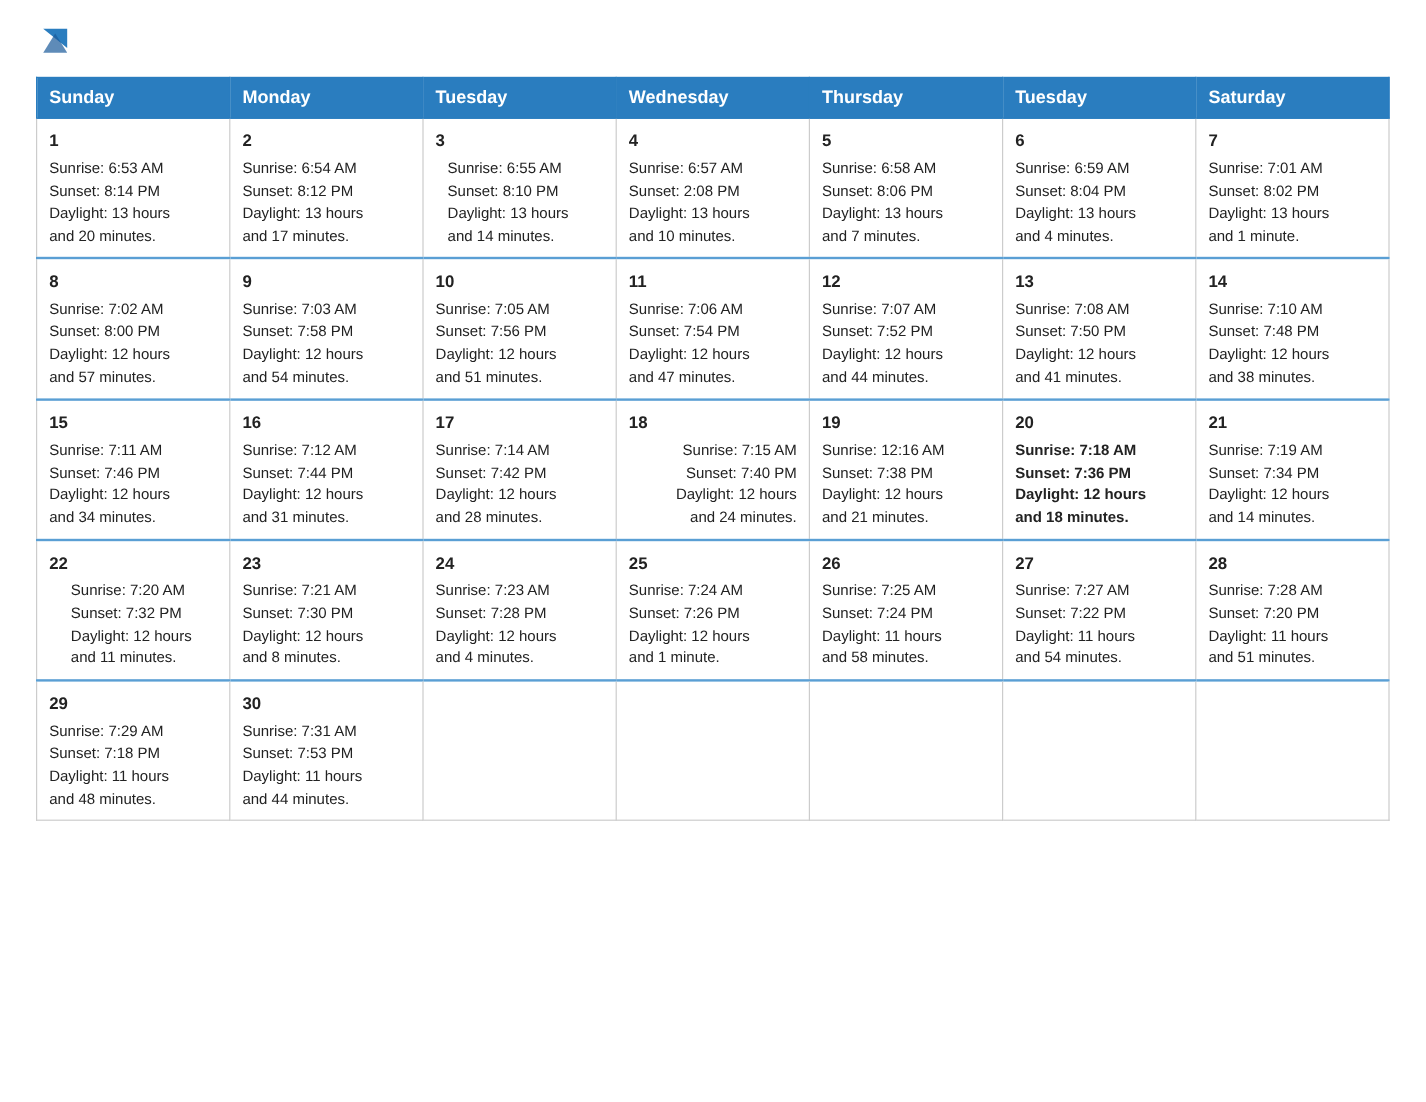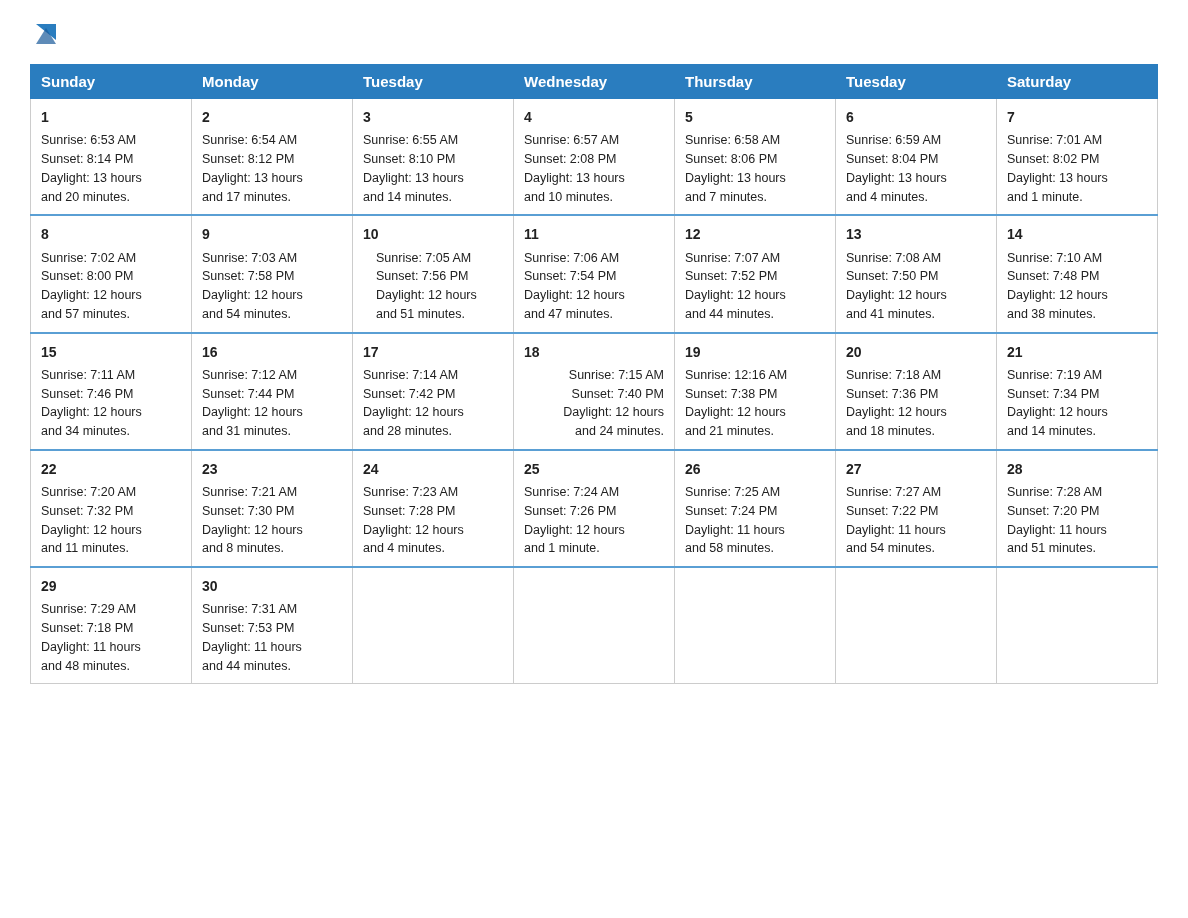--- a/index.html
+++ b/index.html
@@ -155,21 +155,21 @@
         </td>
         <td style="border-top: 1px solid rgb(204, 204, 204);">
           <span class="day-num">2</span>
           <div class="day-info" style="white-space: pre-line;">Sunrise: 6:54 AM
 Sunset: 8:12 PM
 Daylight: 13 hours
 and 17 minutes.</div>
         </td>
         <td style="border-top: 1px solid rgb(204, 204, 204);">
           <span class="day-num">3</span>
-          <div class="day-info" style="white-space: pre-line;">Sunrise: 6:55 AM
+          <div class="day-info" style="white-space: pre-line; margin-left: 10px;">Sunrise: 6:55 AM
 Sunset: 8:10 PM
 Daylight: 13 hours
 and 14 minutes.</div>
         </td>
         <td style="border-top: 1px solid rgb(204, 204, 204);">
           <span class="day-num">4</span>
           <div class="day-info" style="white-space: pre-line;">Sunrise: 6:57 AM
 Sunset: 2:08 PM
 Daylight: 13 hours
 and 10 minutes.</div>
@@ -206,21 +206,21 @@
         </td>
         <td>
           <span class="day-num">9</span>
           <div class="day-info" style="white-space: pre-line;">Sunrise: 7:03 AM
 Sunset: 7:58 PM
 Daylight: 12 hours
 and 54 minutes.</div>
         </td>
         <td>
           <span class="day-num">10</span>
-          <div class="day-info" style="white-space: pre-line; margin-left: 13px;">Sunrise: 7:05 AM
+          <div class="day-info" style="white-space: pre-line;">Sunrise: 7:05 AM
 Sunset: 7:56 PM
 Daylight: 12 hours
 and 51 minutes.</div>
         </td>
         <td>
           <span class="day-num">11</span>
           <div class="day-info" style="white-space: pre-line;">Sunrise: 7:06 AM
 Sunset: 7:54 PM
 Daylight: 12 hours
 and 47 minutes.</div>
@@ -278,37 +278,37 @@
         </td>
         <td>
           <span class="day-num">19</span>
           <div class="day-info" style="white-space: pre-line;">Sunrise: 12:16 AM
 Sunset: 7:38 PM
 Daylight: 12 hours
 and 21 minutes.</div>
         </td>
         <td>
           <span class="day-num">20</span>
-          <div class="day-info" style="white-space: pre-line;">Sunrise: 7:18 AM
+          <div class="day-info" style="white-space: pre-line; font-weight: bold;">Sunrise: 7:18 AM
 Sunset: 7:36 PM
 Daylight: 12 hours
 and 18 minutes.</div>
         </td>
         <td>
           <span class="day-num">21</span>
           <div class="day-info" style="white-space: pre-line;">Sunrise: 7:19 AM
 Sunset: 7:34 PM
 Daylight: 12 hours
 and 14 minutes.</div>
         </td>
       </tr>
       <tr>
         <td>
           <span class="day-num">22</span>
-          <div class="day-info" style="white-space: pre-line;">Sunrise: 7:20 AM
+          <div class="day-info" style="white-space: pre-line; margin-left: 18px;">Sunrise: 7:20 AM
 Sunset: 7:32 PM
 Daylight: 12 hours
 and 11 minutes.</div>
         </td>
         <td>
           <span class="day-num">23</span>
           <div class="day-info" style="white-space: pre-line;">Sunrise: 7:21 AM
 Sunset: 7:30 PM
 Daylight: 12 hours
 and 8 minutes.</div>

